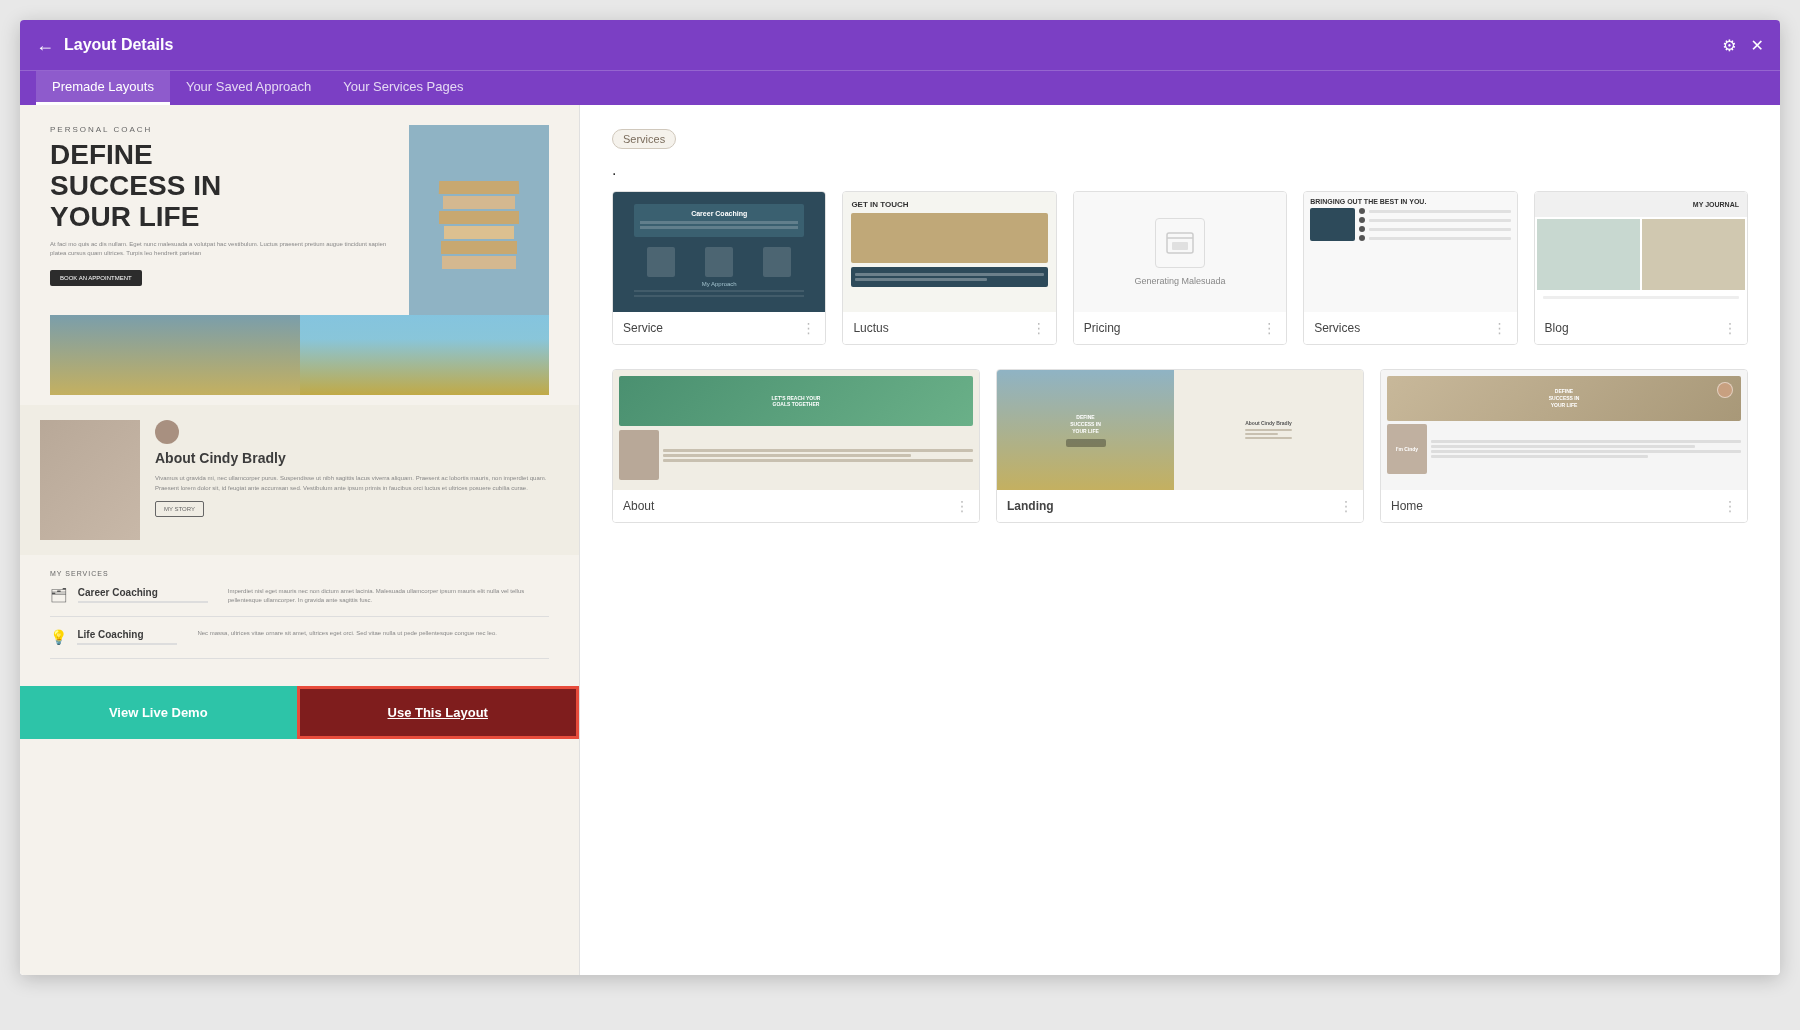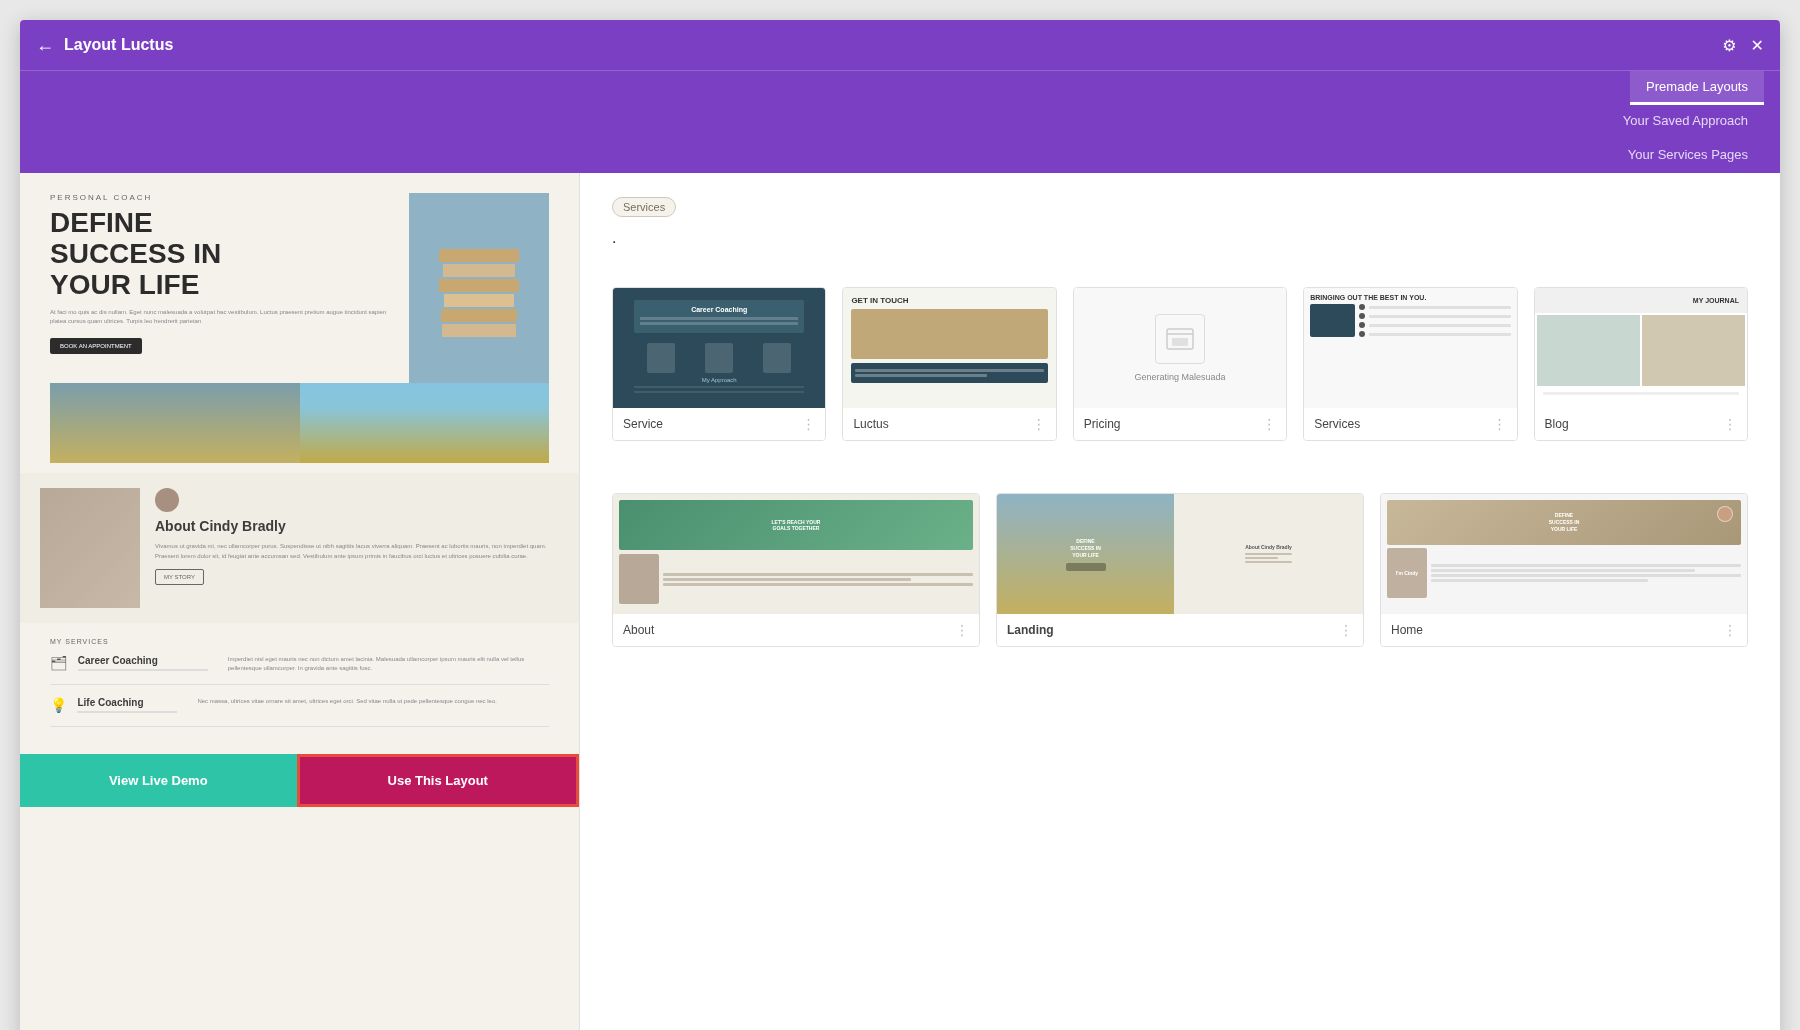--- a/index.html
+++ b/index.html
@@ -9,21 +9,21 @@
 
     
     .title-bar { background: #7b3fc4; display: flex; align-items: center; justify-content: space-between; padding: 0 16px; height: 50px; }
     .title-bar-left { display: flex; align-items: center; gap: 10px; }
     .back-arrow { color: #fff; font-size: 18px; cursor: pointer; }
     .title-text { color: #fff; font-size: 16px; font-weight: 600; }
     .title-bar-right { display: flex; gap: 14px; }
     .title-icon { color: #fff; font-size: 16px; cursor: pointer; }
 
     
-    .tab-bar { background: #7b3fc4; display: flex; align-items: flex-end; padding: 0 16px; border-top: 1px solid rgba(255,255,255,0.2); flex-direction: column; }
+    .tab-bar { background: #7b3fc4; display: flex; align-items: flex-end; padding: 0 16px; border-top: 1px solid rgba(255,255,255,0.2); }
     .tab { padding: 8px 16px; color: rgba(255,255,255,0.8); font-size: 13px; cursor: pointer; border-bottom: 3px solid transparent; }
     .tab.active { color: #fff; border-bottom: 3px solid #fff; background: rgba(255,255,255,0.15); }
 
     
     .main-content { display: flex; height: 870px; background: #fff; }
 
     
     .left-panel { width: 560px; flex-shrink: 0; overflow-y: auto; background: #f5f2ec; border-right: 1px solid #e0e0e0; position: relative; }
     .preview-container { padding: 0; }
 
@@ -47,32 +47,32 @@
     .preview-services { background: #f5f2ec; padding: 15px 30px; }
     .services-label { font-size: 7px; letter-spacing: 1px; text-transform: uppercase; color: #666; margin-bottom: 10px; }
     .service-item { display: flex; align-items: flex-start; gap: 10px; margin-bottom: 12px; border-bottom: 1px solid #ddd; padding-bottom: 10px; }
     .service-icon { font-size: 14px; color: #555; }
     .service-name { font-size: 10px; font-weight: 600; color: #3c3c3c; }
     .service-desc { font-size: 6px; color: #888; line-height: 1.5; }
 
     
     .preview-buttons { display: flex; position: sticky; bottom: 0; }
     .btn-live-demo { flex: 1; background: #2dc4a8; color: #fff; border: none; padding: 16px; font-size: 13px; font-weight: 600; cursor: pointer; }
-    .btn-use-layout { flex: 1; background: #be185d; color: #fff; border: 3px solid #e74c3c; padding: 16px; font-size: 13px; font-weight: 600; cursor: pointer; }
+    .btn-use-layout { flex: 1; background: #7f1d1d; color: #fff; border: 3px solid #e74c3c; padding: 16px; font-size: 13px; font-weight: 600; cursor: pointer; text-decoration: underline; }
 
     
     .right-panel { flex: 1; padding: 24px 32px; overflow-y: auto; }
     .services-badge { display: inline-block; background: #f5f2ec; border: 1px solid #d0c8bc; color: #7a6c5c; font-size: 11px; padding: 3px 10px; border-radius: 12px; margin-bottom: 12px; }
     .pack-title { font-size: 22px; font-weight: 600; color: #2c2c2c; margin-bottom: 4px; }
     .pack-dot { color: #2c2c2c; font-size: 16px; margin-bottom: 12px; }
     .layouts-in-pack { font-size: 14px; font-weight: 600; color: #2c2c2c; margin-bottom: 18px; }
 
     
     .layouts-grid { display: grid; grid-template-columns: repeat(5, 1fr); gap: 16px; margin-bottom: 24px; }
-    .layout-card { border: 1px solid #e0e0e0; border-radius: 4px; overflow: hidden; cursor: pointer; margin-top: 28px; }
+    .layout-card { border: 1px solid #e0e0e0; border-radius: 4px; overflow: hidden; cursor: pointer; }
     .layout-thumbnail { height: 120px; background: #f0f0f0; display: flex; align-items: center; justify-content: center; overflow: hidden; position: relative; }
     .layout-footer { display: flex; align-items: center; justify-content: space-between; padding: 8px 10px; background: #fff; }
     .layout-name { font-size: 12px; color: #444; font-weight: 500; }
     .layout-name.bold { font-weight: 700; }
     .layout-more { color: #bbb; font-size: 14px; cursor: pointer; }
 
     
     .thumb-service { background: #2d4a5a; width: 100%; height: 100%; display: flex; flex-direction: column; align-items: center; justify-content: center; gap: 4px; }
 
     
@@ -86,21 +86,21 @@
     .second-row { display: grid; grid-template-columns: repeat(3, 1fr); gap: 16px; }
   </style>
 </head>
 <body>
 
 <div class="window">
 
   <div class="title-bar">
     <div class="title-bar-left">
       <span class="back-arrow">←</span>
-      <span class="title-text">Layout Luctus</span>
+      <span class="title-text">Layout Details</span>
     </div>
     <div class="title-bar-right">
       <span class="title-icon">⚙</span>
       <span class="title-icon">✕</span>
     </div>
   </div>
 
   <div class="tab-bar">
     <div class="tab active">Premade Layouts</div>
     <div class="tab">Your Saved Approach</div>

